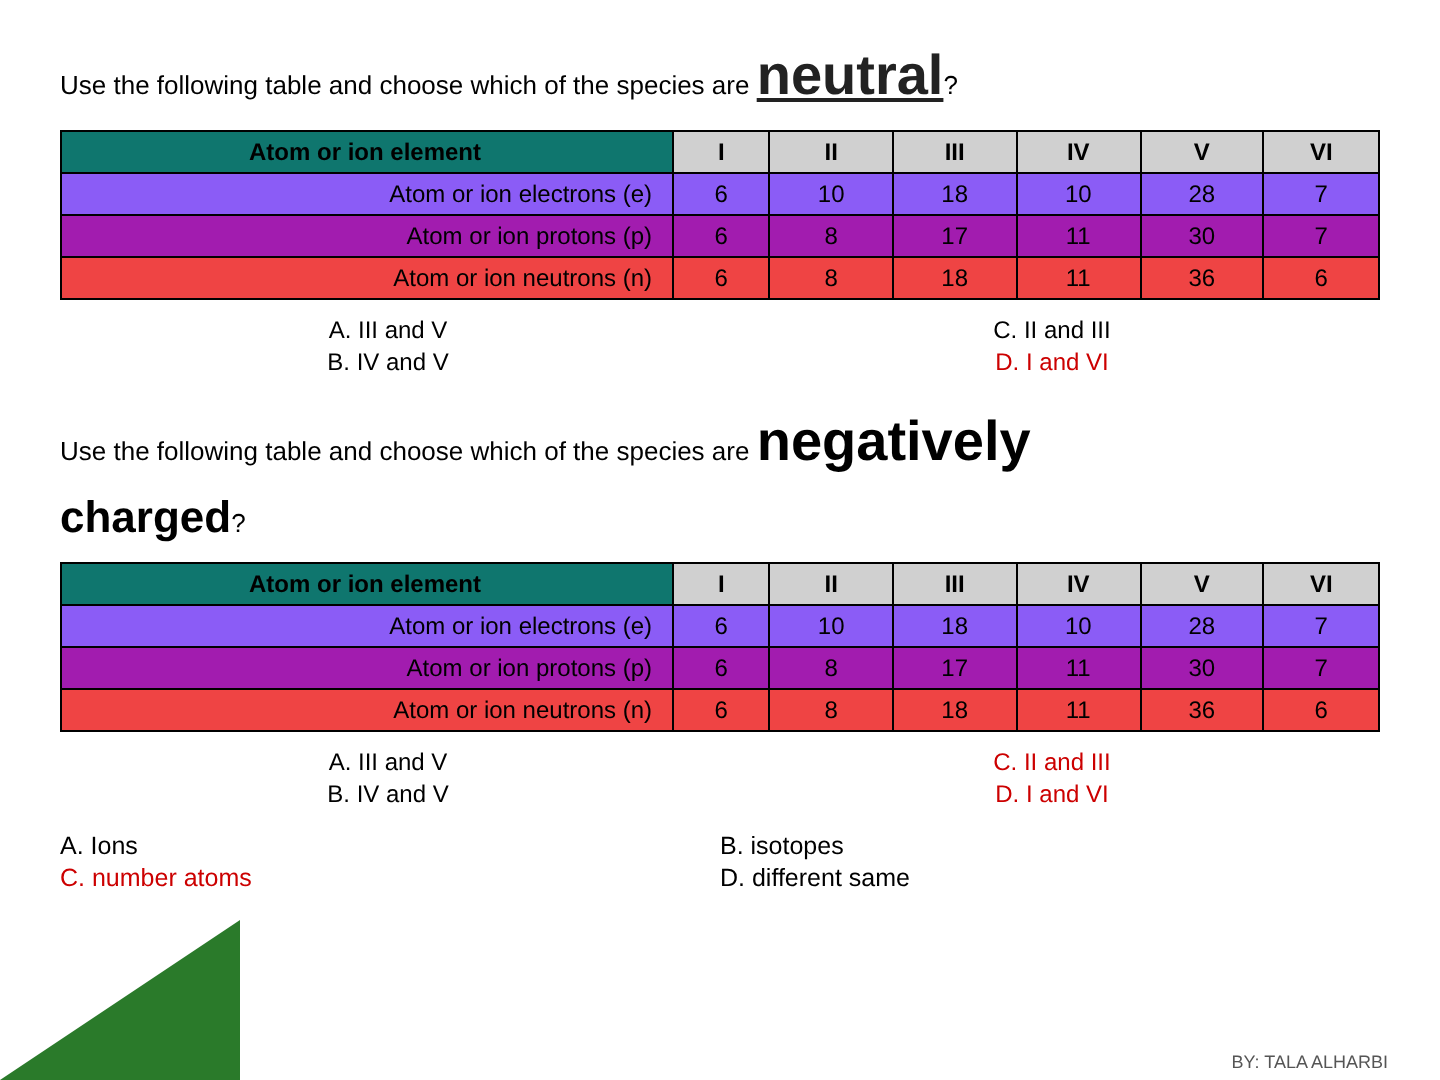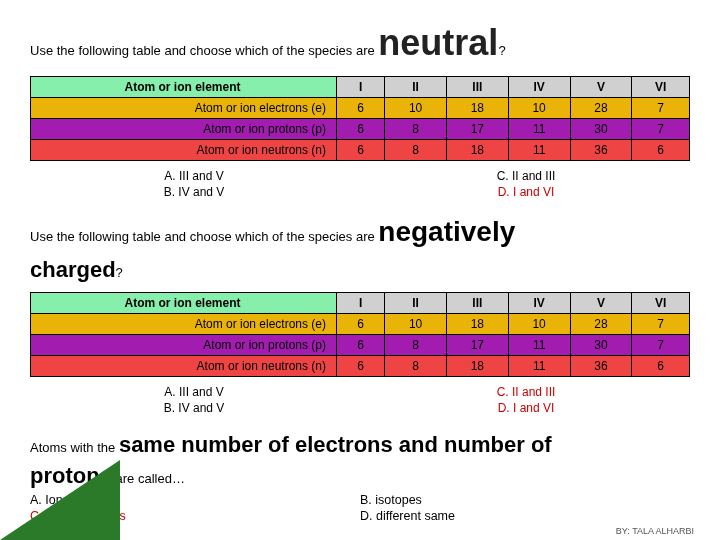--- a/index.html
+++ b/index.html
@@ -14,53 +14,54 @@
     }
     .page {
       padding: 18px 30px 10px 30px;
     }
     .question-header {
       margin-bottom: 8px;
       font-size: 13px;
       line-height: 1.4;
     }
     .big-word {
-      font-size: 36px;
-      font-weight: bold;
-      font-family: 'Comic Sans MS', cursive, sans-serif;
+      font-size: 28px;
+      font-weight: bold;
+      font-family: 'Comic Sans MS', cursive, sans-serif;
+      text-decoration: underline;
     }
     .big-word.neutral { color: #222; }
 
     table {
       border-collapse: collapse;
       width: 100%;
       margin-bottom: 8px;
       font-size: 12px;
     }
     table td, table th {
       border: 1px solid #000;
       padding: 3px 8px;
       text-align: center;
     }
     table tr:first-child td {
       background: #d0d0d0;
       font-weight: bold;
       text-align: center;
     }
-    table tr:nth-child(2) td { background: #eab308; }
+    table tr:nth-child(2) td { background: #8b5cf6; }
     table tr:nth-child(3) td { background: #a21caf; }
     table tr:nth-child(4) td { background: #ef4444; }
 
     table td:first-child {
       text-align: right;
       padding-right: 10px;
       background: inherit;
     }
     table tr:first-child td:first-child {
-      background: #86efac;
+      background: #0f766e;
     }
 
     .answers {
       display: flex;
       gap: 4px;
       margin-bottom: 10px;
       font-size: 12px;
       text-align: center;
     }
     .answer-col {
@@ -251,30 +252,20 @@
     <div class="answer-col">
       <div class="answer-item">A.  III and V</div>
       <div class="answer-item">B.  IV and V</div>
     </div>
     <div class="answer-col answer-col-highlight">
       <div class="answer-item highlight">C. II and III</div>
       <div class="answer-item highlight">D. I and VI</div>
     </div>
   </div>
 
-  <div class="bottom-section">
-    <div class="same-number-line">
-      <span>Atoms with the</span>
-      <span class="same-number-big">same number of electrons and number of</span>
-    </div>
-    <div>
-      <span class="protons-big">protons</span>
-      <span>are called…</span>
-    </div>
-  </div>
 
   <div class="bottom-answers">
     <div class="answer-col">
       <div class="answer-item">A.  Ions</div>
       <div class="answer-item highlight">C. number atoms</div>
     </div>
     <div class="answer-col">
       <div class="answer-item">B. isotopes</div>
       <div class="answer-item">D. different same</div>
     </div>

